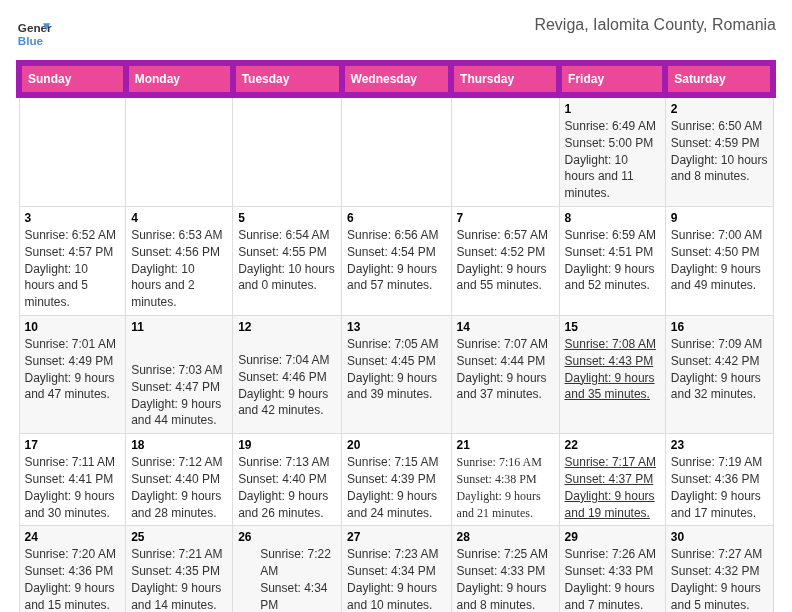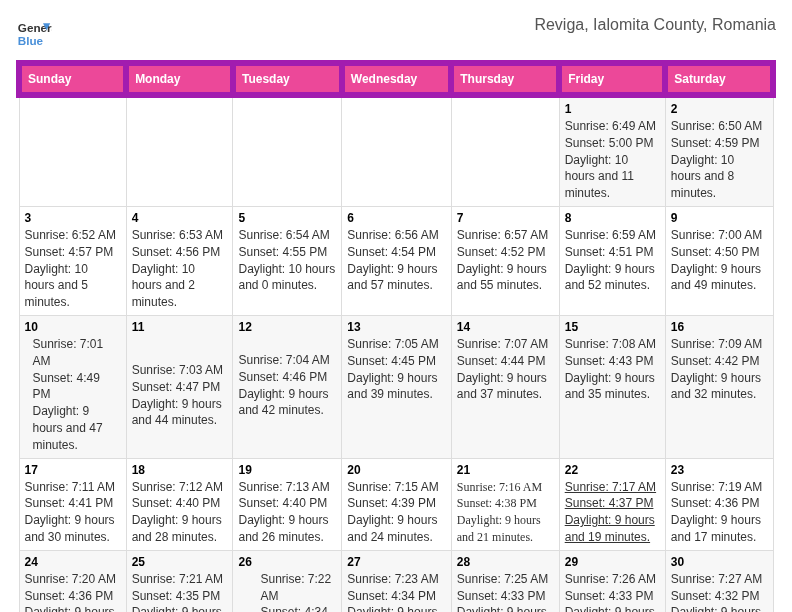--- a/index.html
+++ b/index.html
@@ -170,21 +170,21 @@
         <td>
           <span class="day-number">9</span>
           <div class="day-info" style="white-space: pre-line;">Sunrise: 7:00 AM
 Sunset: 4:50 PM
 Daylight: 9 hours and 49 minutes.</div>
         </td>
       </tr>
       <tr>
         <td>
           <span class="day-number">10</span>
-          <div class="day-info" style="white-space: pre-line; margin-left: 8px;">Sunrise: 7:01 AM
+          <div class="day-info" style="white-space: pre-line;">Sunrise: 7:01 AM
 Sunset: 4:49 PM
 Daylight: 9 hours and 47 minutes.</div>
         </td>
         <td>
           <span class="day-number">11</span>
           <div class="day-info" style="white-space: pre-line; margin-top: 28px;">Sunrise: 7:03 AM
 Sunset: 4:47 PM
 Daylight: 9 hours and 44 minutes.</div>
         </td>
         <td>
@@ -200,21 +200,21 @@
 Daylight: 9 hours and 39 minutes.</div>
         </td>
         <td>
           <span class="day-number">14</span>
           <div class="day-info" style="white-space: pre-line;">Sunrise: 7:07 AM
 Sunset: 4:44 PM
 Daylight: 9 hours and 37 minutes.</div>
         </td>
         <td>
           <span class="day-number">15</span>
-          <div class="day-info" style="white-space: pre-line;">Sunrise: 7:08 AM
+          <div class="day-info" style="white-space: pre-line; text-decoration: underline;">Sunrise: 7:08 AM
 Sunset: 4:43 PM
 Daylight: 9 hours and 35 minutes.</div>
         </td>
         <td>
           <span class="day-number">16</span>
           <div class="day-info" style="white-space: pre-line;">Sunrise: 7:09 AM
 Sunset: 4:42 PM
 Daylight: 9 hours and 32 minutes.</div>
         </td>
       </tr>

